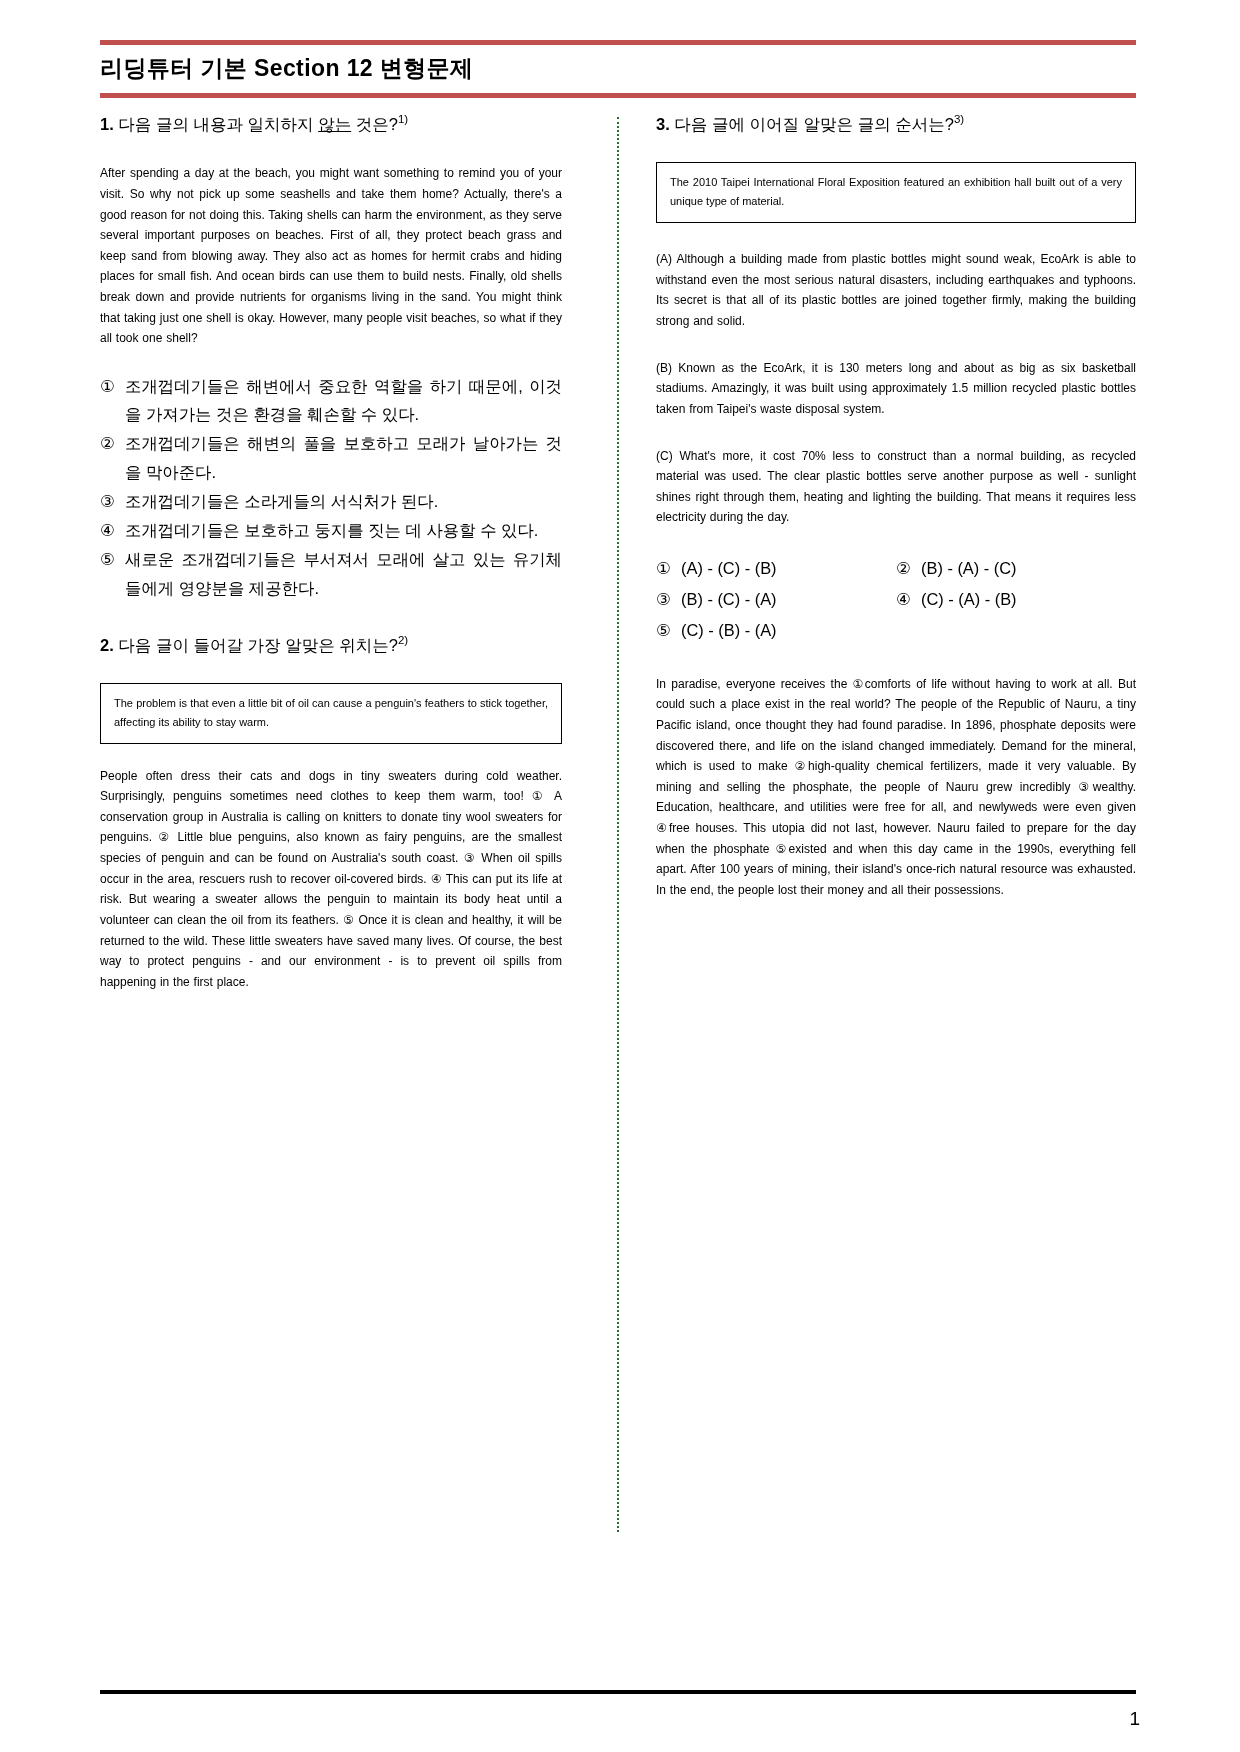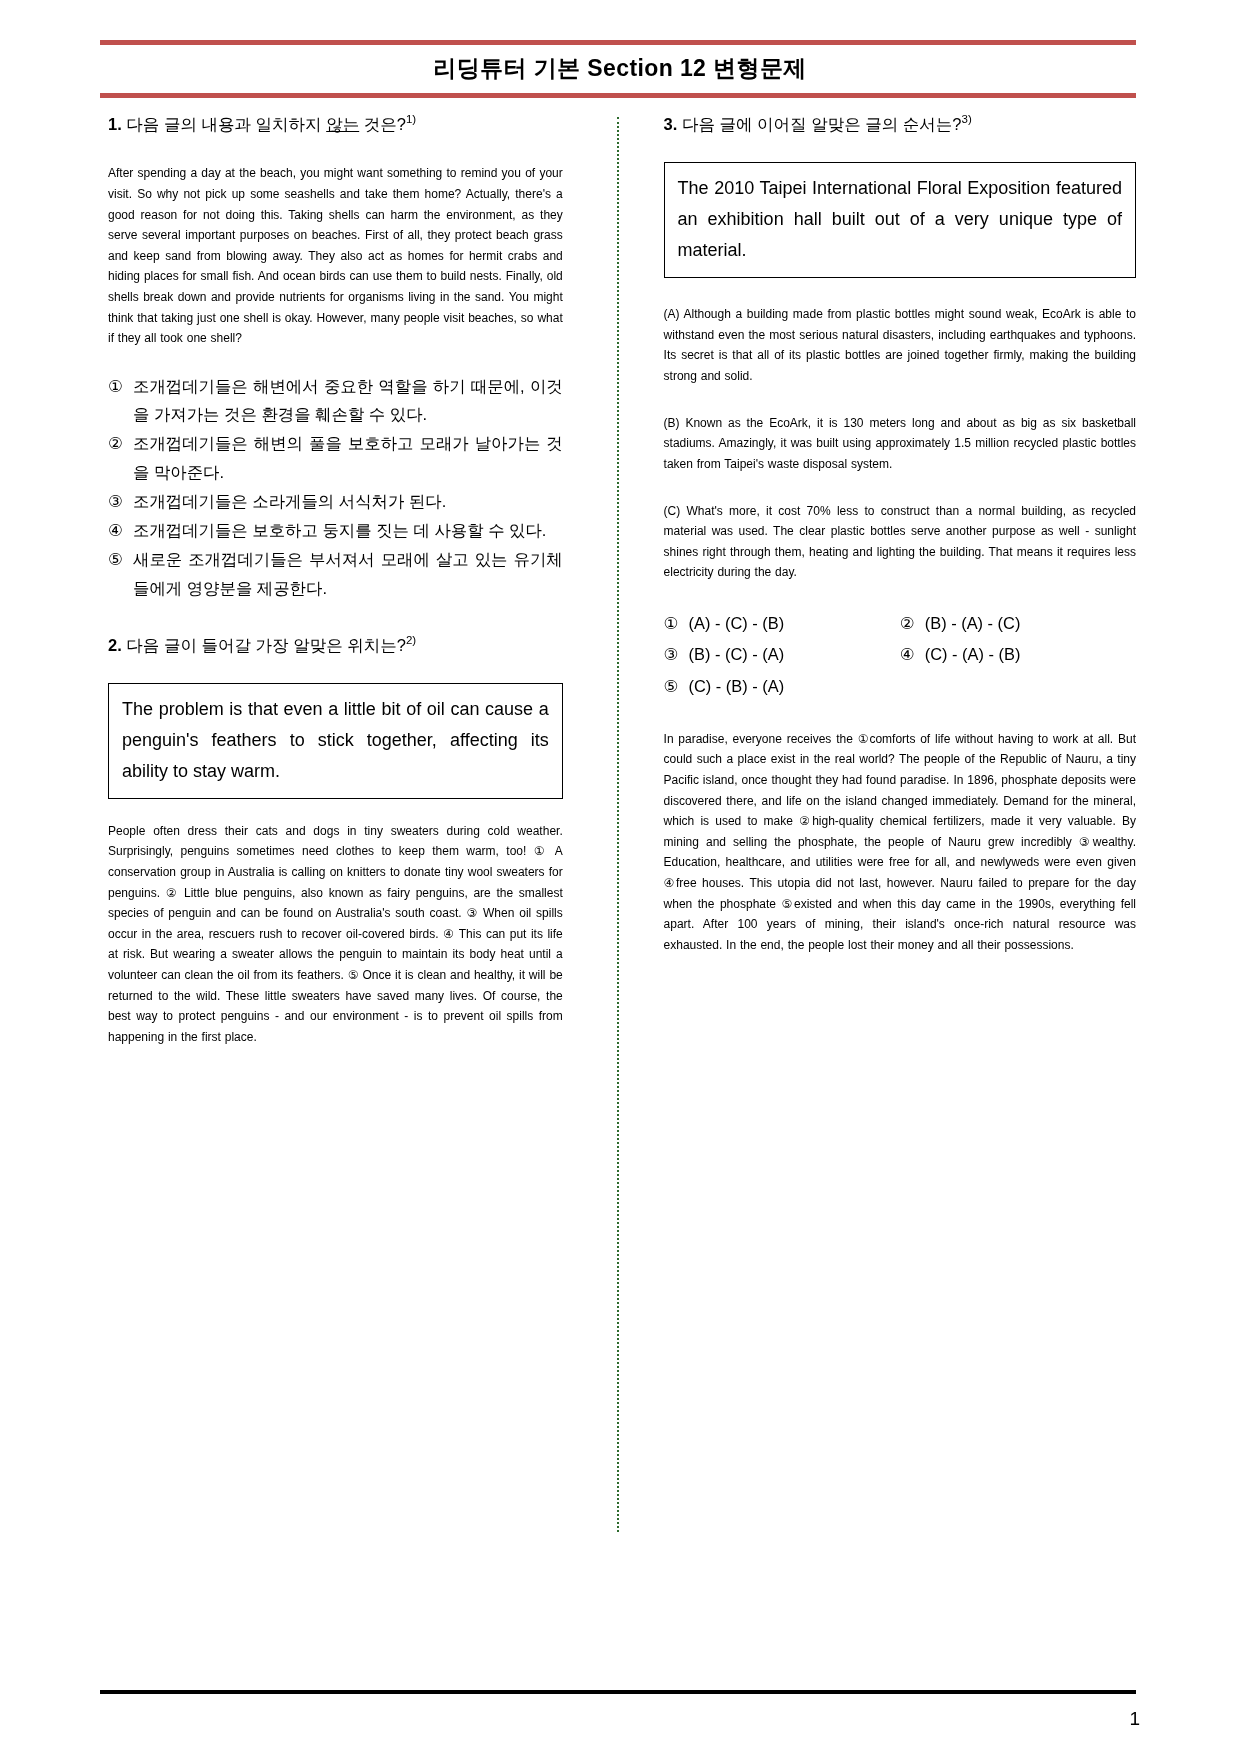--- a/index.html
+++ b/index.html
@@ -26,38 +26,36 @@
     width: 1036px;
     margin: 0 0 0 0;
   }
   .rule-bottom {
     height: 5px;
     background: #c0504d;
     width: 1036px;
     margin: 0;
   }
   .doc-title {
-    text-align: center;
     font-size: 23px;
     font-weight: bold;
     letter-spacing: 0.4px;
     padding: 11px 0 12px 0;
     line-height: 1.1;
   }
   
   .columns {
     display: flex;
     width: 1036px;
     margin-top: 13px;
     height: 1460px;
   }
   .col {
     width: 480px;
     position: relative;
-    margin-left: 8px;
   }
   .col-left { padding-right: 18px; }
   .col-divider {
     width: 76px;
     display: flex;
     justify-content: center;
   }
   .col-divider .dots {
     width: 0;
     border-left: 2px dotted #2d6a2d;
@@ -86,21 +84,21 @@
     text-justify: inter-word;
     margin: 26px 0 0 0;
     word-spacing: 0.5px;
   }
   .passage.tight { margin-top: 22px; }
 
   .boxed {
     border: 1.4px solid #000000;
     padding: 10px 13px 11px 13px;
     margin: 25px 0 0 0;
-    font-size: 18px;
+    font-size: 11px;
     line-height: 1.72;
     text-align: justify;
     text-justify: inter-word;
   }
 
   .choices {
     margin: 23px 0 0 0;
     font-size: 16.4px;
     line-height: 1.72;
   }

